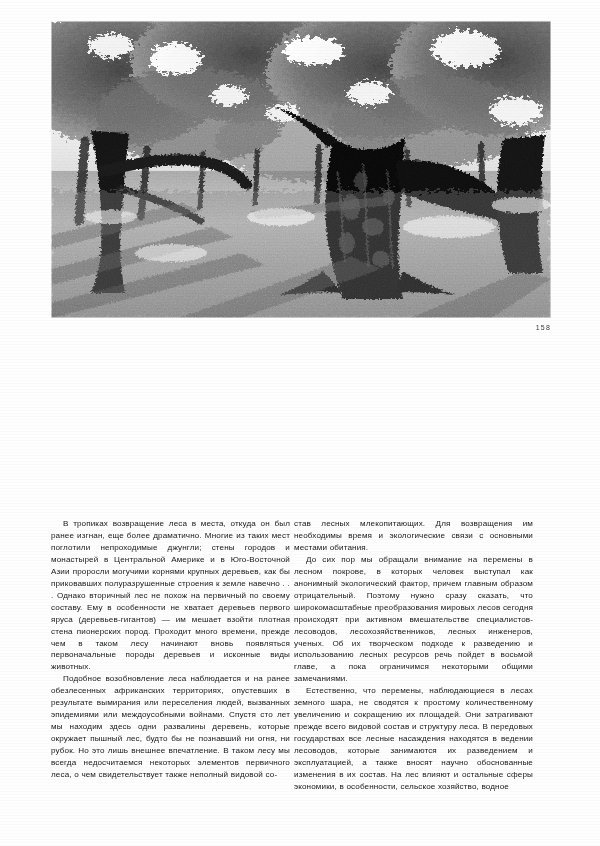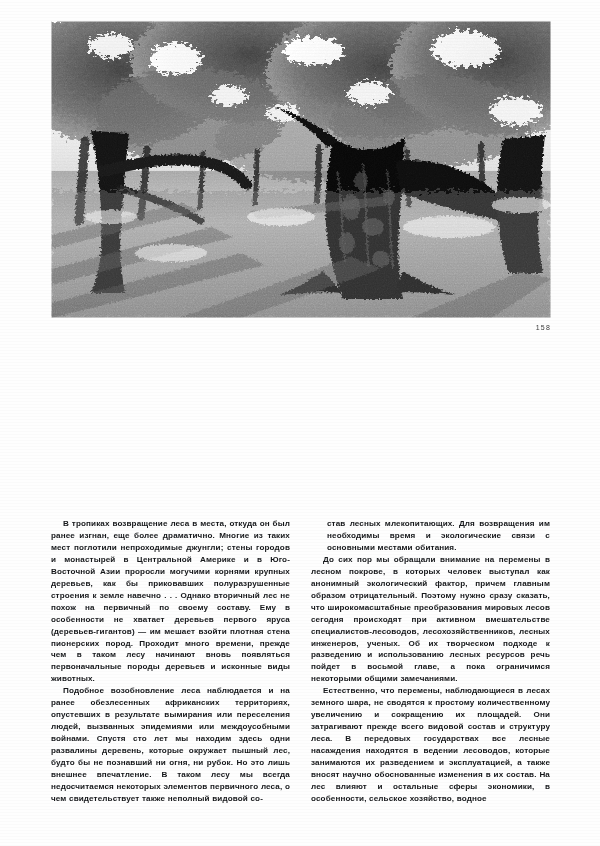--- a/index.html
+++ b/index.html
@@ -53,41 +53,39 @@
   }
 
   
   #columns {
     position: absolute;
     left: 51px;
     top: 518px;
     width: 500px;
     height: 282px;
     display: flex;
-    gap: 21px;
-    font-weight: bold;
+    gap: 4px;
   }
   .column {
     width: 239px;
     font-size: 8.1px;
     line-height: 11.95px;
     text-align: justify;
     text-justify: inter-word;
     color: #15171a;
     letter-spacing: 0.12px;
     word-spacing: 0.2px;
   }
   .column p {
     margin: 0;
     text-indent: 12px;
     hyphens: manual;
   }
   .column p.cont {
     text-indent: 0;
-    margin-left: 16px;
   }
   .column p:last-child::after {
     content: "";
   }
 
   
   #folio {
     position: absolute;
     left: 0;
     top: 812px;

